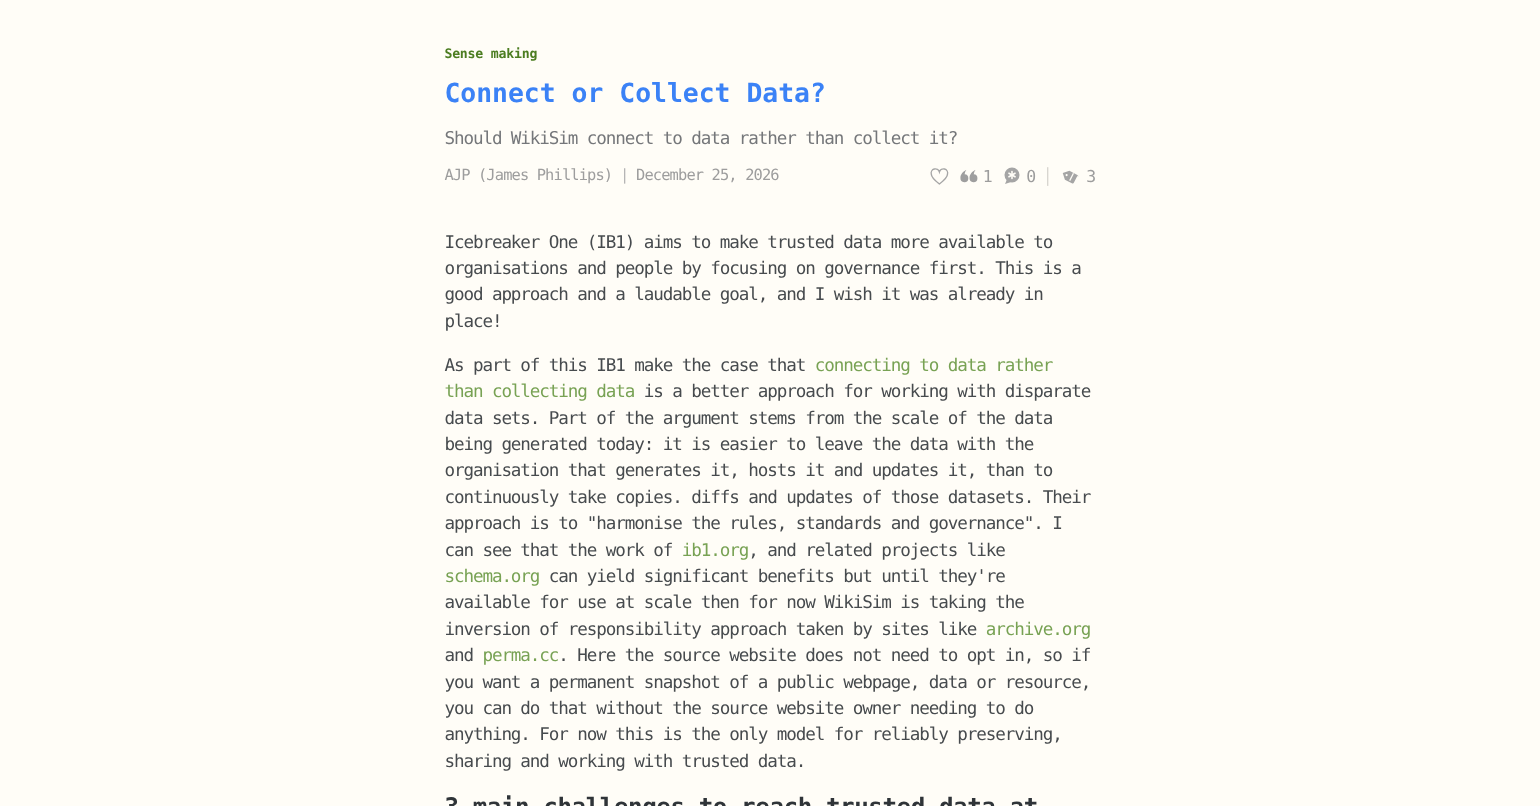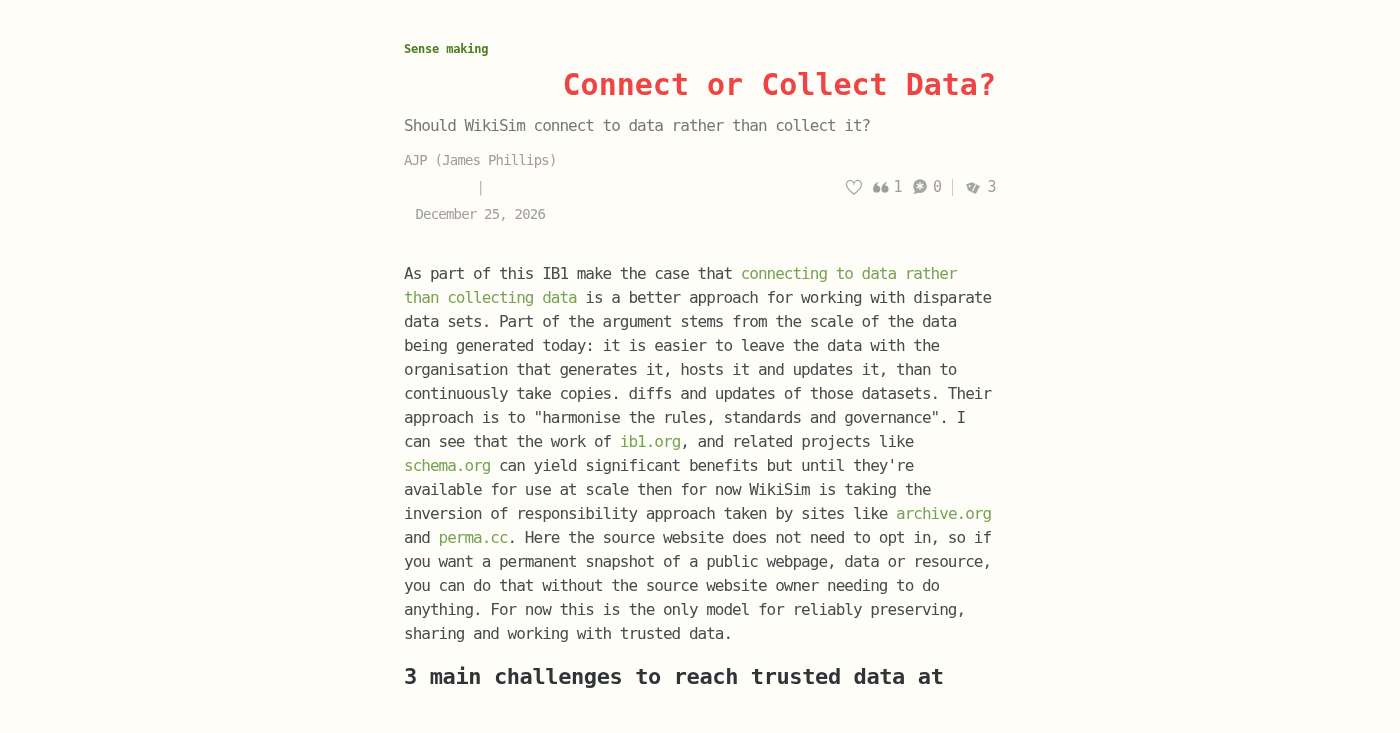--- a/index.html
+++ b/index.html
@@ -21,45 +21,44 @@
     font-size: 12px;
     font-weight: bold;
     letter-spacing: -0.2px;
     color: #4c7d21;
     text-decoration: none;
     line-height: 20px;
     cursor: pointer;
   }
   h1.page-title {
     margin: 8px 0 0 0;
-    font-size: 30px;
+    font-size: 24px;
     font-weight: bold;
-    color: #ef4444;
+    color: #3b82f6;
     line-height: 36px;
     letter-spacing: 0;
-    text-align: right;
   }
   p.subtitle {
     margin: 12px 0 0 0;
     font-size: 16px;
     letter-spacing: -1px;
     color: #75777a;
     line-height: 22px;
   }
   .byline-row {
     margin-top: 13px;
     display: flex;
     align-items: center;
     justify-content: space-between;
     font-size: 14px;
     letter-spacing: -0.8px;
     color: #9d9d9d;
     line-height: 20px;
   }
-  .byline-left { display: flex; align-items: center; gap: 7px; flex-direction: column; }
+  .byline-left { display: flex; align-items: center; gap: 7px; }
   .byline-sep { color: #b5b5b5; }
   .meta-actions {
     display: flex;
     align-items: center;
     gap: 9px;
     color: #9d9d9d;
   }
   .meta-group { display: flex; align-items: center; gap: 4px; cursor: pointer; }
   .meta-count { font-size: 15px; letter-spacing: -0.5px; color: #9d9d9d; }
   .meta-divider {
@@ -155,18 +154,19 @@
             </g>
           </svg>
         </span>
         <span class="meta-count">3</span>
       </div>
 
     </div>
   </div>
 
   <div class="article-body" id="article-body">
+      <p>Icebreaker One (IB1) aims to make trusted data more available to organisations and people by focusing on governance first. This is a good approach and a laudable goal, and I wish it was already in place!</p>
       <p>As part of this IB1 make the case that <a class="body-link" href="#">connecting to data rather than collecting data</a> is a better approach for working with disparate data sets. Part of the argument stems from the scale of the data being generated today: it is easier to leave the data with the organisation that generates it, hosts it and updates it, than to continuously take copies. diffs and updates of those datasets. Their approach is to "harmonise the rules, standards and governance". I can see that the work of <a class="body-link" href="#">ib1.org</a>, and related projects like <a class="body-link" href="#">schema.org</a> can yield significant benefits but until they're available for use at scale then for now WikiSim is taking the inversion of responsibility approach taken by sites like <a class="body-link" href="#">archive.org</a> and <a class="body-link" href="#">perma.cc</a>. Here the source website does not need to opt in, so if you want a permanent snapshot of a public webpage, data or resource, you can do that without the source website owner needing to do anything. For now this is the only model for reliably preserving, sharing and working with trusted data.</p>
     </div>
 
   <h2 class="section-heading">3 main challenges to reach trusted data at</h2>
 
 </article>
 
 </body></html>

